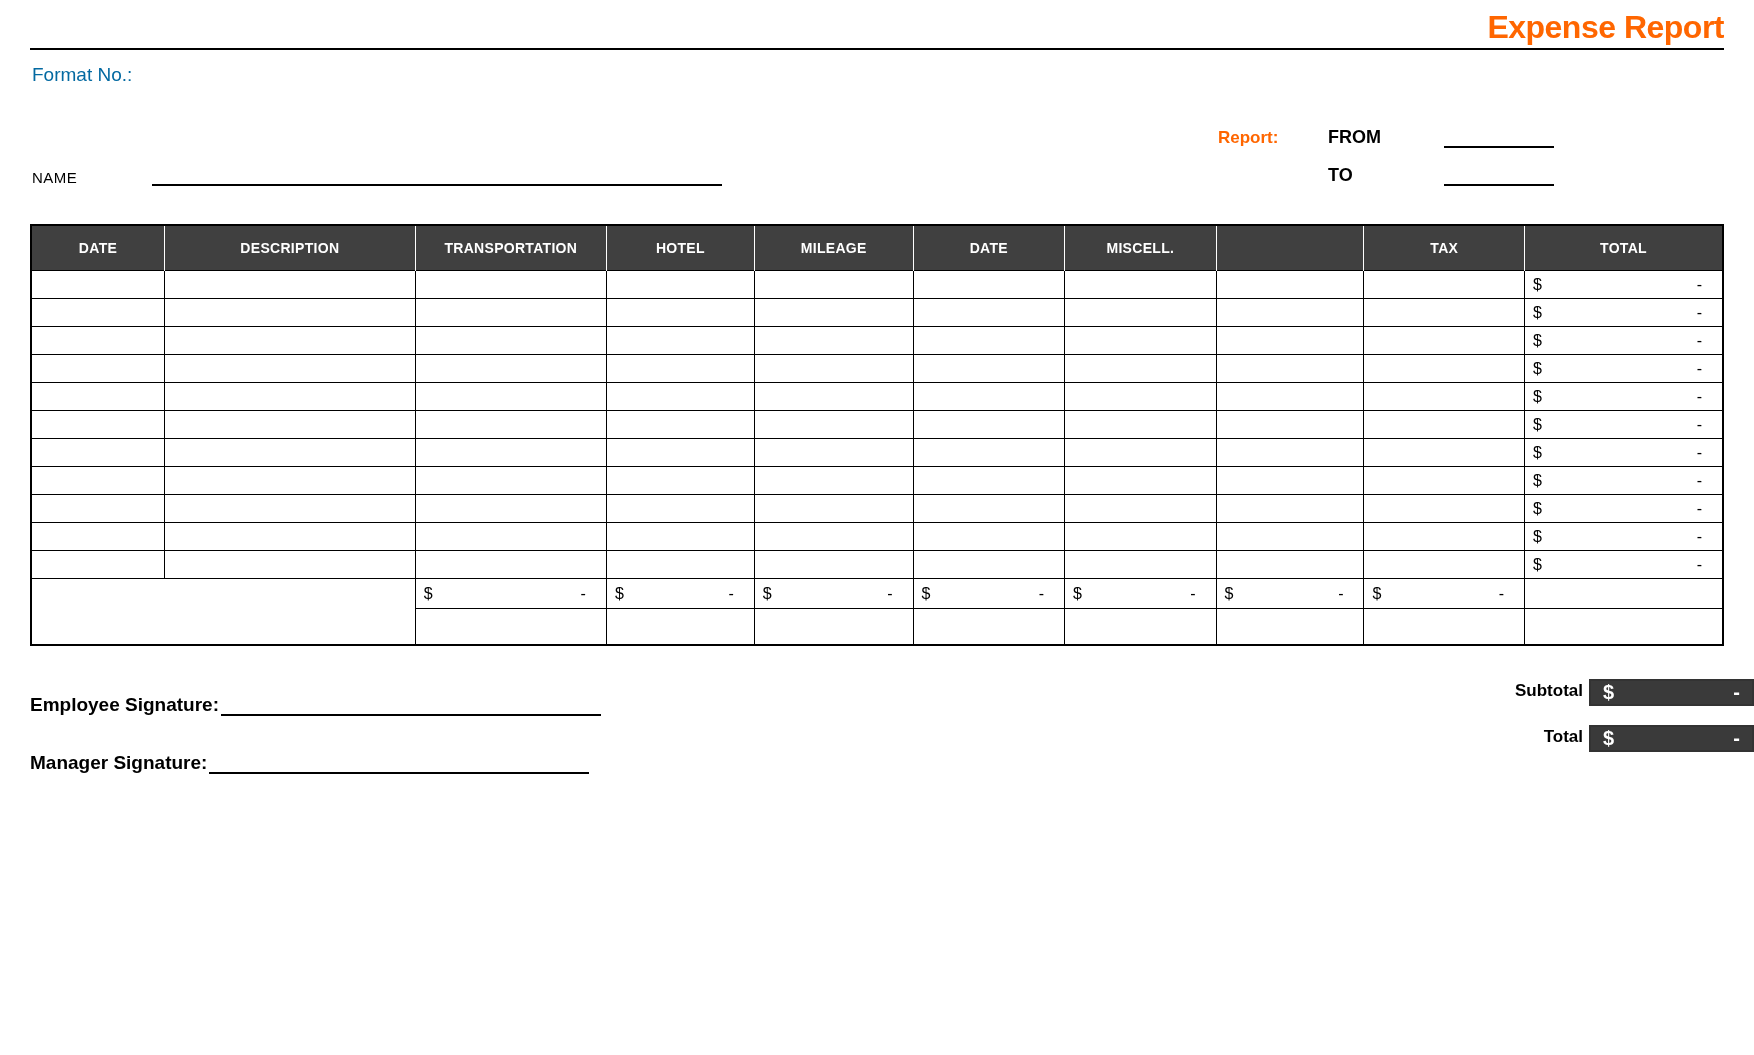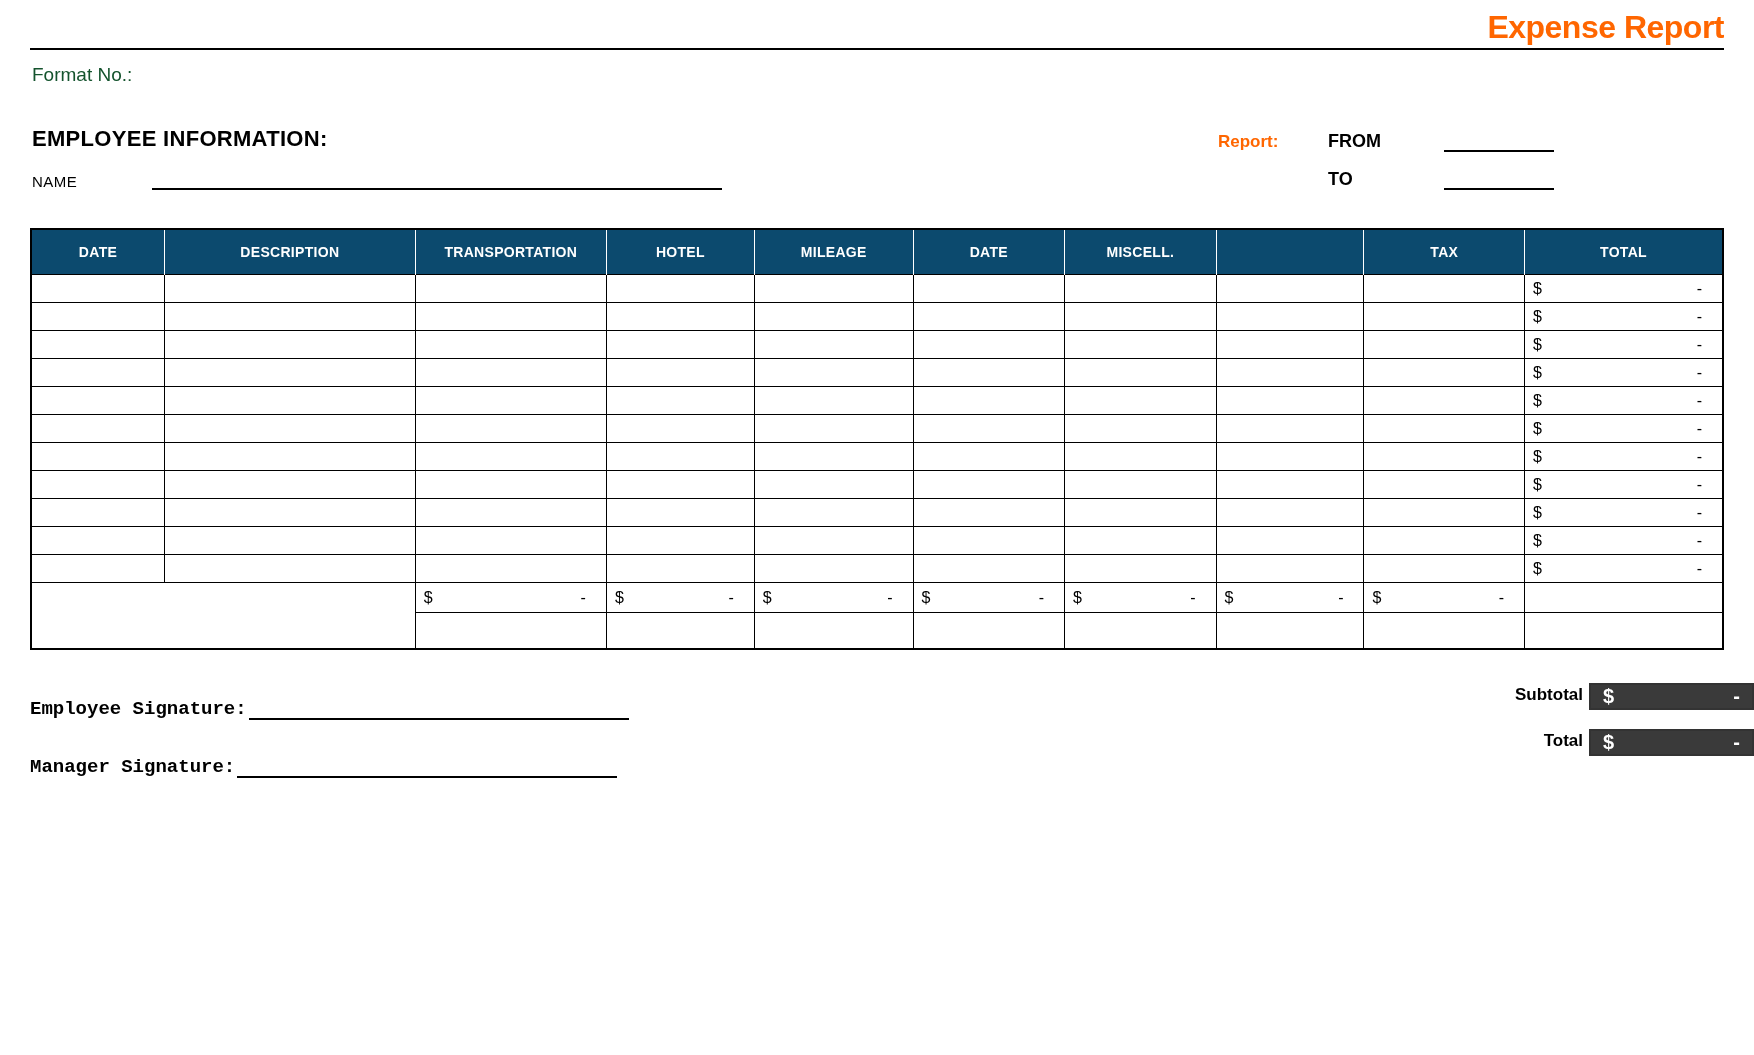--- a/index.html
+++ b/index.html
@@ -21,21 +21,21 @@
   .title {
     position: absolute;
     right: 0;
     bottom: 2px;
     font-size: 32px;
     font-weight: 800;
     color: #ff6600;
     letter-spacing: -0.5px;
   }
   .format-no {
-    color: #14532d;
+    color: #0369a1;
     font-size: 19px;
     margin: 14px 0 40px 2px;
   }
   .emp-block { margin-left: 2px; }
   .emp-row { display: flex; align-items: flex-end; margin-bottom: 12px; }
   .emp-header {
     font-weight: 800;
     font-size: 22px;
     color: #000;
     letter-spacing: 0.3px;
@@ -66,21 +66,21 @@
   }
   .spacer { flex: 1; }
   table.exp {
     border-collapse: collapse;
     width: 100%;
     margin-top: 38px;
     table-layout: fixed;
     border: 2px solid #000;
   }
   table.exp th {
-    background: #0c4a6e;
+    background: #404040;
     color: #fff;
     font-weight: 700;
     font-size: 14px;
     letter-spacing: 0.3px;
     padding: 14px 12px;
     border-right: 1px solid #fff;
     text-align: center;
   }
   table.exp th:last-child { border-right: none; }
   table.exp td {
@@ -105,21 +105,21 @@
     justify-content: space-between;
     align-items: center;
     font-weight: 400;
   }
   .money .cur { }
   .money .dash { padding-right: 12px; }
   .no-border { border: none !important; }
   tr.subtotal-row td { height: 30px; }
   tr.extra-row td { height: 36px; }
   .sig-area { margin-top: 48px; }
-  .sig-row { display:flex; align-items: flex-start; margin-bottom: 36px; font-family: Liberation Mono, monospace; }
+  .sig-row { display:flex; align-items: flex-start; margin-bottom: 36px; }
   .sig-lbl { font-weight: 800; font-size: 19px; }
   .sig-line {
     border-bottom: 2px solid #000;
     width: 380px;
     height: 22px;
     margin-left: 2px;
   }
   .summary {
     position: relative;
     width: 100%;
@@ -160,21 +160,20 @@
 <div class="page">
 
   <div class="top-rule">
     <div class="title">Expense Report</div>
   </div>
 
   <div class="format-no">Format No.:</div>
 
   <div class="emp-block">
     <div class="emp-row">
-      <div class="emp-header">EMPLOYEE INFORMATION:</div>
       <div class="spacer"></div>
       <div class="period-lbl">Report:</div>
       <div class="fromto-lbl">FROM</div>
       <div class="underline-short"></div>
       <div style="width:170px;"></div>
     </div>
 
     <div class="emp-row" style="margin-top:14px;">
       <div class="field-lbl">NAME</div>
       <div class="underline-long"></div>

